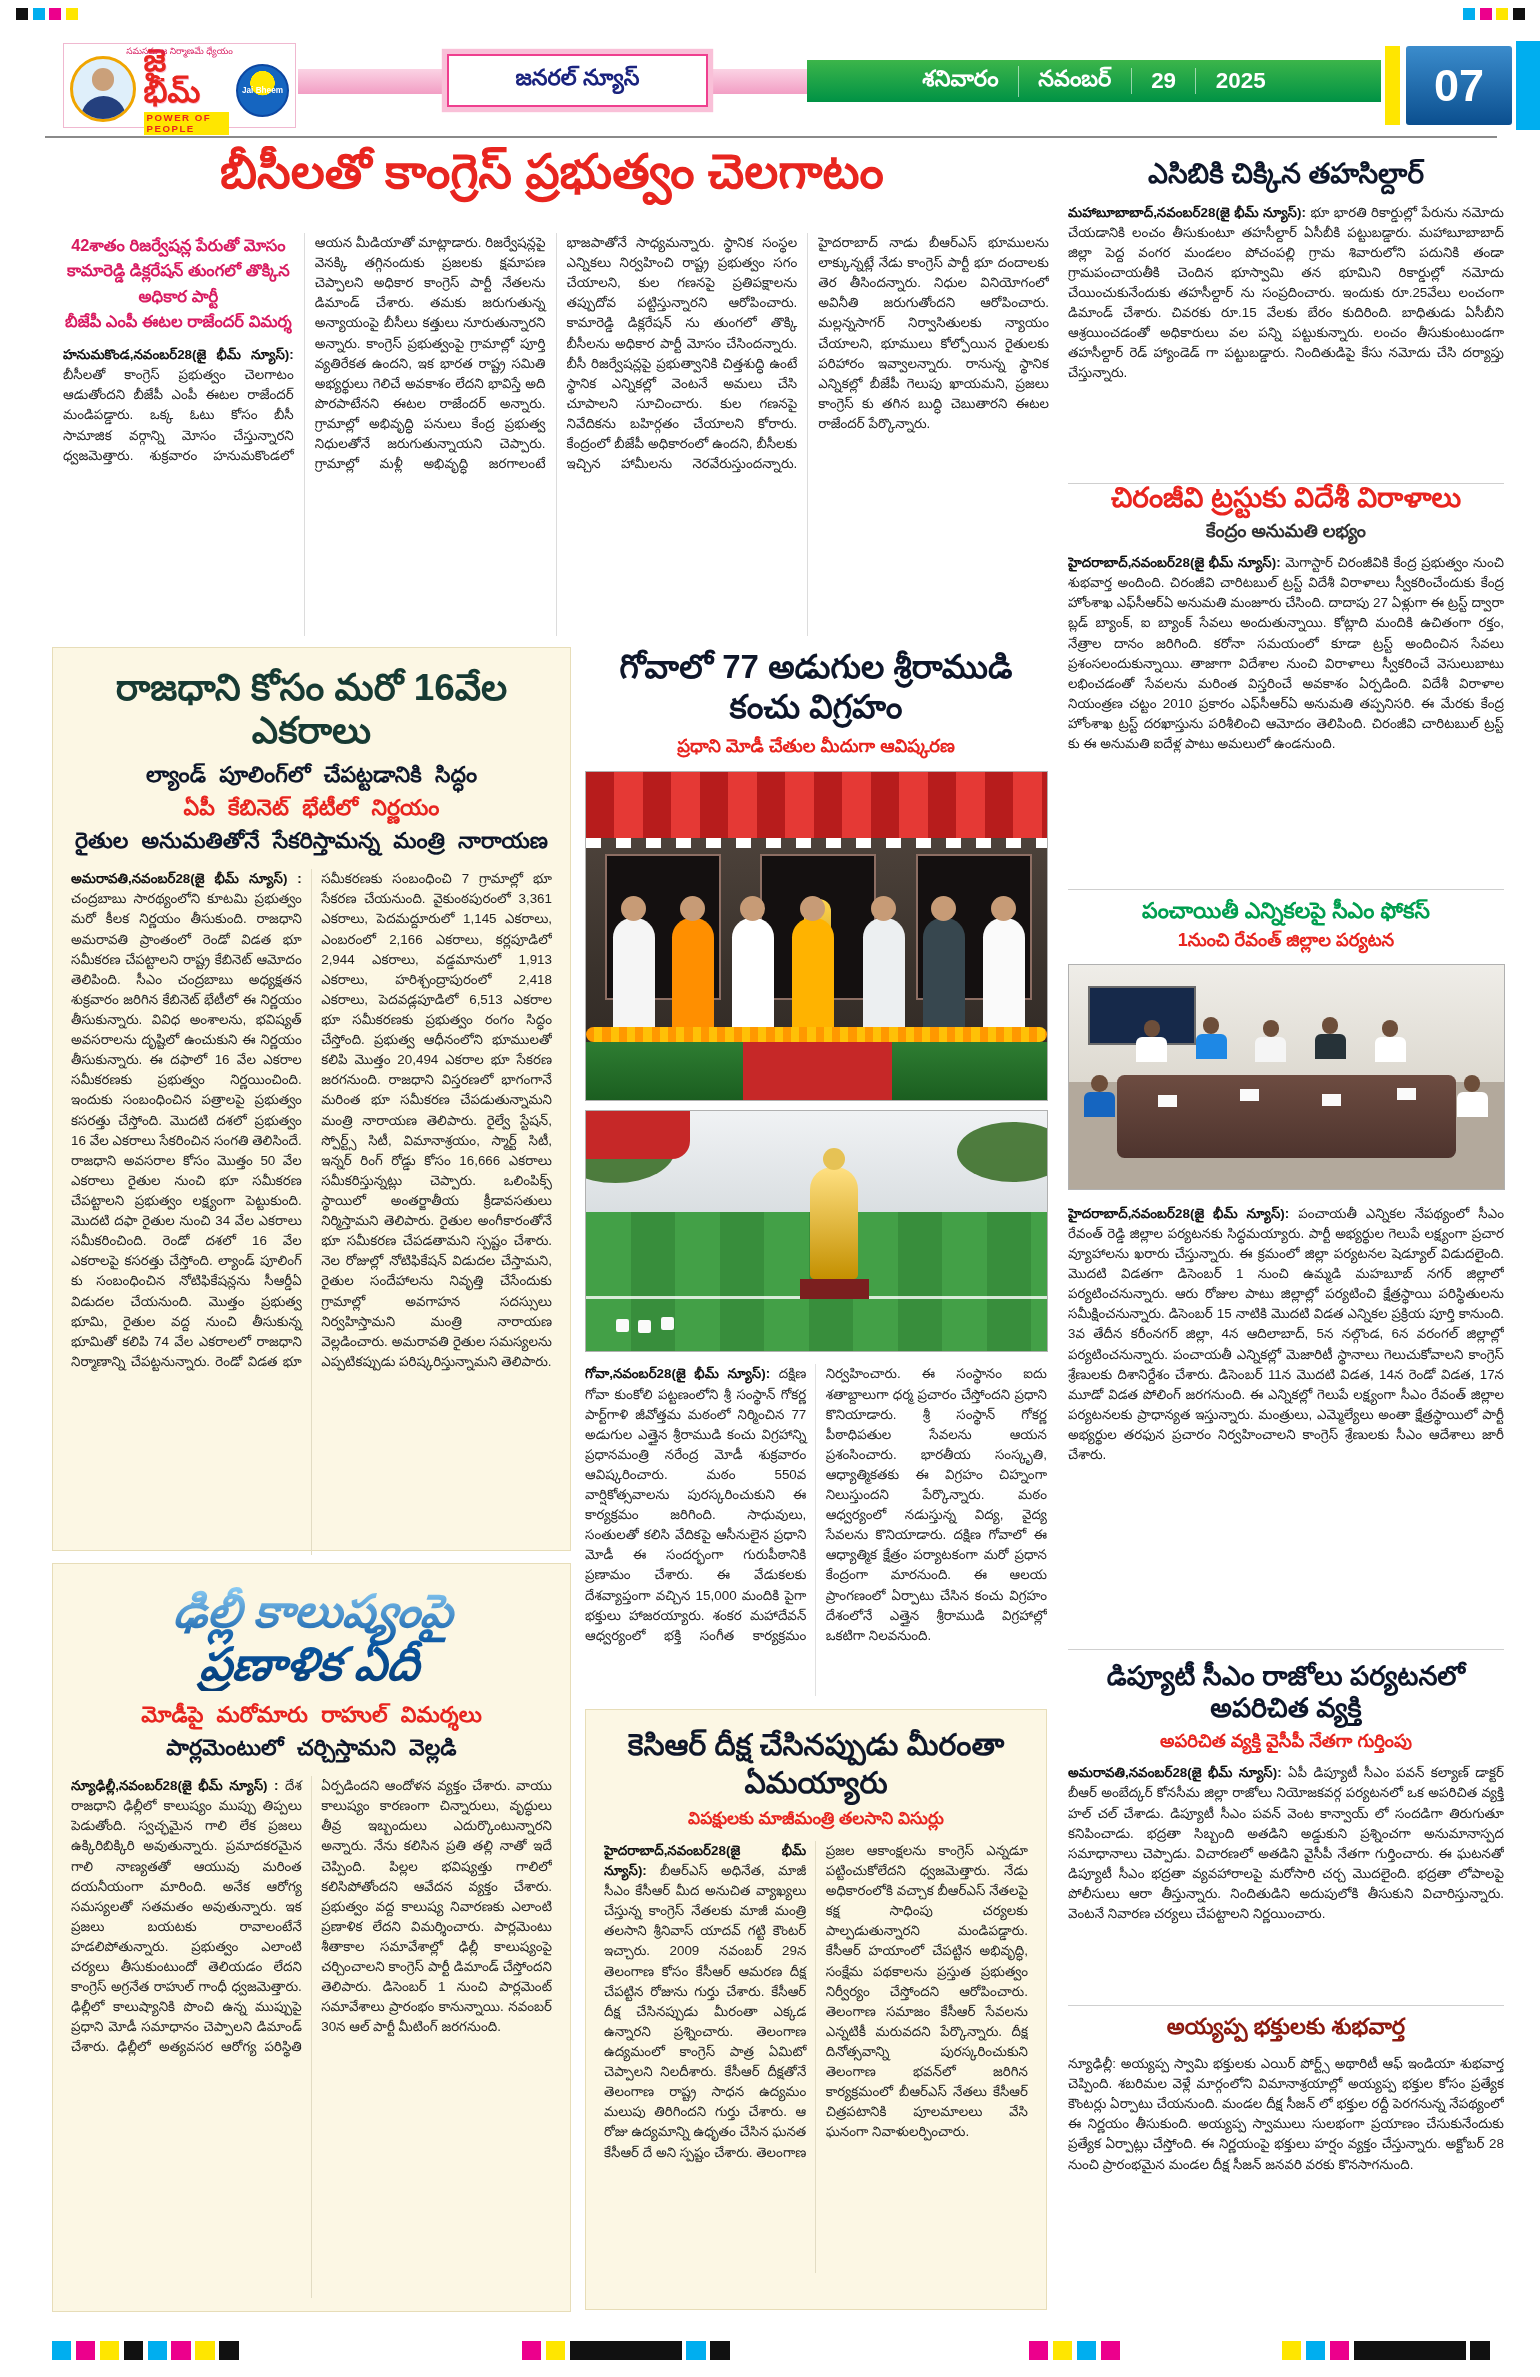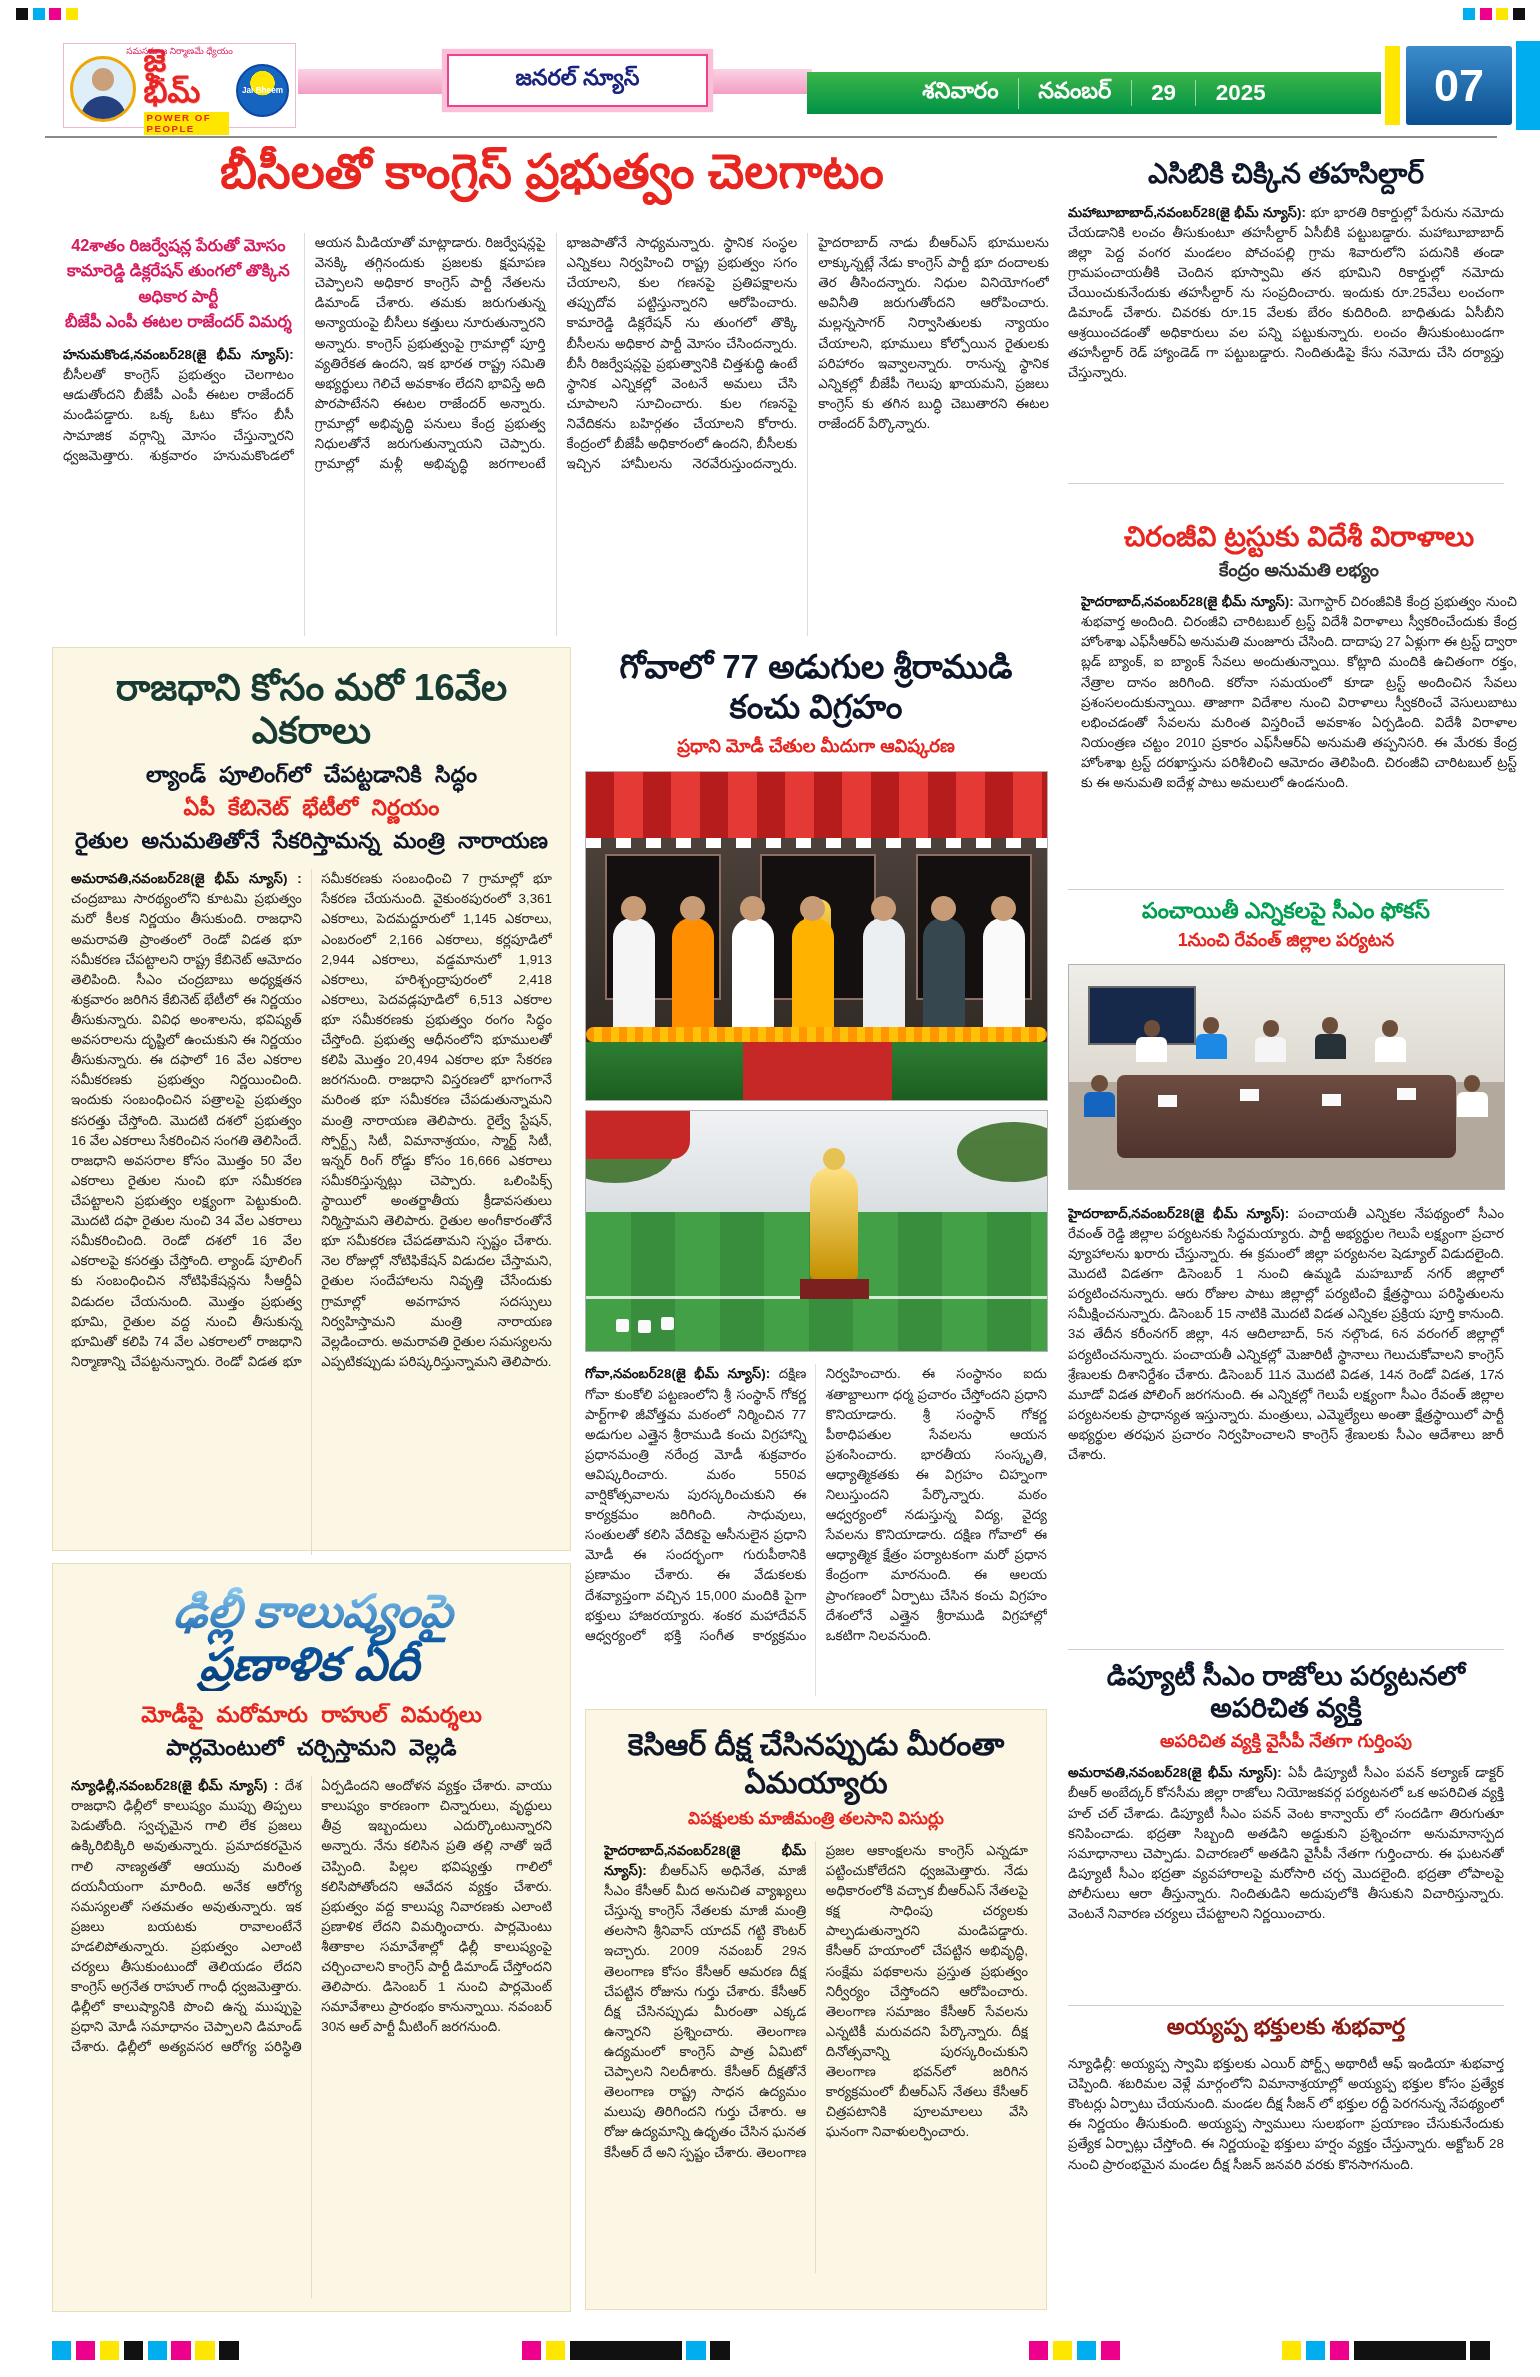--- a/index.html
+++ b/index.html
@@ -24,21 +24,21 @@
   .logo-title{font-size:31px;font-weight:800;color:#e8251f;line-height:1;text-shadow:0.7px 0.7px 0 #f9c0d8;}
   .logo-tagline{font-size:9.7px;font-weight:800;color:#e8251f;letter-spacing:1.5px;margin-top:4.5px;background:#ffe600;padding:0.7px 3px;align-self:flex-start;}
   .logo2{width:49px;height:49px;border-radius:50%;background:radial-gradient(circle at 50% 35%,#ffe600 0 30%,#1565c0 31% 100%);
          border:2.2px solid #0d47a1;display:flex;align-items:center;justify-content:center;color:#fff;font-size:8.2px;font-weight:800;text-align:center;margin-top:9px;flex:0 0 auto;}
 
   .pink-strip{position:absolute;left:298px;top:69px;width:514px;height:25px;background:linear-gradient(180deg,#fbd3e4,#f29ec4);}
   .section-box{position:absolute;left:447px;top:54px;width:257px;height:49px;background:#fff;border:2.2px solid #ef3f8f;
                box-shadow:0 0 0 5.2px #f9c0d8;display:flex;align-items:center;justify-content:center;}
   .section-label{font-size:22.4px;font-weight:800;color:#1a237e;}
 
-  .date-bar{position:absolute;left:807px;top:72px;width:574px;height:42px;background:linear-gradient(180deg,#3cb54a,#009245);
+  .date-bar{position:absolute;left:807px;top:60px;width:574px;height:42px;background:linear-gradient(180deg,#3cb54a,#009245);
             display:flex;align-items:center;justify-content:center;color:#fff;font-weight:800;font-size:22.4px;}
   .date-part{padding:0 19.4px;border-left:1.5px solid rgba(255,255,255,.55);}
   .date-part:first-child{border-left:none;}
 
   .yellow-strip{position:absolute;left:1385px;top:46px;width:15px;height:79px;background:#ffe600;}
   .pagenum-box{position:absolute;left:1406px;top:46px;width:106px;height:79px;background:linear-gradient(180deg,#3b8ccc,#0b4f8f);
                display:flex;align-items:center;justify-content:center;color:#fff;font-size:45px;font-weight:800;border-radius:3px;}
   .cyan-strip{position:absolute;left:1516px;top:41px;width:24.6px;height:89px;background:#00aeef;}
   .header-rule{position:absolute;left:45px;top:136px;width:1452px;height:2.2px;background:#8a8a8a;}
 
@@ -253,21 +253,21 @@
   <div class="rail" style="top:157px;">
     <div class="rail-h1 hl-blue">ఎసిబికి చిక్కిన తహసిల్దార్</div>
     <div class="rail-body" style="height:268px;margin-top:12px;">
       <b class="dateline">మహాబూబాబాద్,నవంబర్28(జై భీమ్ న్యూస్):</b>
       <span>భూ భారతి రికార్డుల్లో పేరును నమోదు చేయడానికి లంచం తీసుకుంటూ తహసీల్దార్ ఏసీబీకి పట్టుబడ్డారు. మహాబూబాబాద్ జిల్లా పెద్ద వంగర మండలం పోచంపల్లి గ్రామ శివారులోని పదునికి తండా గ్రామపంచాయతీకి చెందిన భూస్వామి తన భూమిని రికార్డుల్లో నమోదు చేయించుకునేందుకు తహసీల్దార్ ను సంప్రదించారు. ఇందుకు రూ.25వేలు లంచంగా డిమాండ్ చేశారు. చివరకు రూ.15 వేలకు బేరం కుదిరింది. బాధితుడు ఏసీబీని ఆశ్రయించడంతో అధికారులు వల పన్ని పట్టుకున్నారు. లంచం తీసుకుంటుండగా తహసీల్దార్ రెడ్ హ్యాండెడ్ గా పట్టుబడ్డారు. నిందితుడిపై కేసు నమోదు చేసి దర్యాప్తు చేస్తున్నారు.</span>
     </div>
   </div>
 
   <div class="rule-thin" style="top:483px;"></div>
 
-  <div class="rail" style="top:520px;margin-left:13px;">
+  <div class="rail" style="top:481px;">
     <div class="rail-h1 hl-red">చిరంజీవి ట్రస్టుకు విదేశీ విరాళాలు</div>
     <div class="rail-sub" style="color:#333;margin:6px 0 7.5px;">కేంద్రం అనుమతి లభ్యం</div>
     <div class="rail-body" style="height:321px;">
       <b class="dateline">హైదరాబాద్,నవంబర్28(జై భీమ్ న్యూస్):</b>
       <span>మెగాస్టార్ చిరంజీవికి కేంద్ర ప్రభుత్వం నుంచి శుభవార్త అందింది. చిరంజీవి చారిటబుల్ ట్రస్ట్ విదేశీ విరాళాలు స్వీకరించేందుకు కేంద్ర హోంశాఖ ఎఫ్‌సీఆర్ఏ అనుమతి మంజూరు చేసింది. దాదాపు 27 ఏళ్లుగా ఈ ట్రస్ట్ ద్వారా బ్లడ్ బ్యాంక్, ఐ బ్యాంక్ సేవలు అందుతున్నాయి. కోట్లాది మందికి ఉచితంగా రక్తం, నేత్రాల దానం జరిగింది. కరోనా సమయంలో కూడా ట్రస్ట్ అందించిన సేవలు ప్రశంసలందుకున్నాయి. తాజాగా విదేశాల నుంచి విరాళాలు స్వీకరించే వెసులుబాటు లభించడంతో సేవలను మరింత విస్తరించే అవకాశం ఏర్పడింది. విదేశీ విరాళాల నియంత్రణ చట్టం 2010 ప్రకారం ఎఫ్‌సీఆర్ఏ అనుమతి తప్పనిసరి. ఈ మేరకు కేంద్ర హోంశాఖ ట్రస్ట్ దరఖాస్తును పరిశీలించి ఆమోదం తెలిపింది. చిరంజీవి చారిటబుల్ ట్రస్ట్ కు ఈ అనుమతి ఐదేళ్ల పాటు అమలులో ఉండనుంది.</span>
     </div>
   </div>
 
   <div class="rule-thin" style="top:889px;"></div>
 

